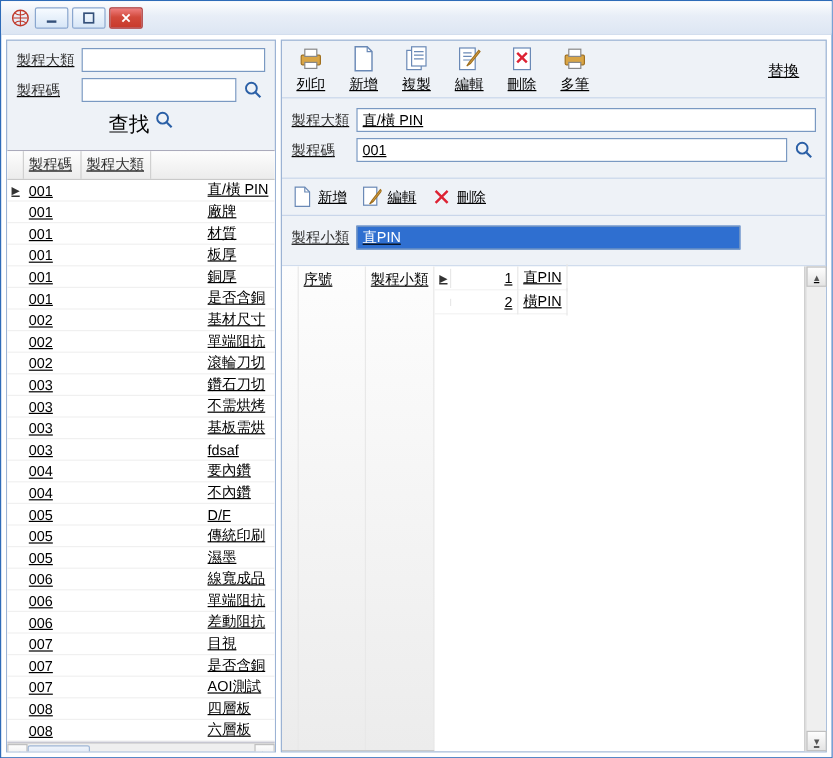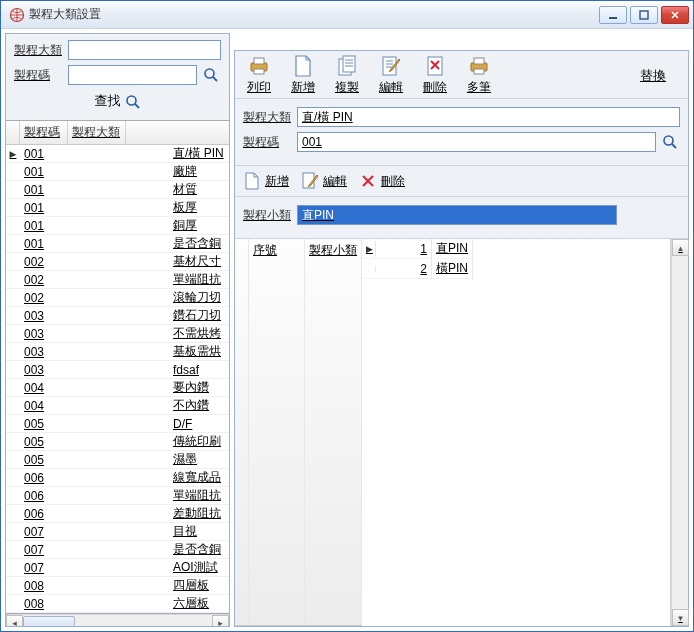--- a/index.html
+++ b/index.html
@@ -18,21 +18,21 @@
 .content { flex: 1; display: flex; min-height: 0; text-decoration: underline; }
 
 
 .left-panel { width: 225px; border: 1px solid #9cb3d4; margin: 4px 2px 4px 4px; background: #eef2f7; display: flex; flex-direction: column; }
 .search-form { padding: 6px 8px 4px; }
 .form-row { display: flex; align-items: center; margin-bottom: 5px; gap: 4px; }
 .form-row label { width: 50px; font-size: 12px; color: #333; }
 .form-row input { flex: 1; min-width: 0; height: 20px; border: 1px solid #7a99c2; padding: 0 4px; background: #fff; font-size: 12px; }
 .icon-btn { width: 20px; height: 20px; display: flex; align-items: center; justify-content: center; border: none; background: transparent; cursor: pointer; flex-shrink: 0; }
 .search-bar { text-align: center; padding: 2px 0 6px; }
-.search-bar button { border: none; background: transparent; font-size: 13px; display: inline-flex; align-items: flex-end; gap: 4px; cursor: pointer; }
+.search-bar button { border: none; background: transparent; font-size: 17px; display: inline-flex; align-items: flex-start; gap: 4px; cursor: pointer; }
 
 .grid-wrap { border-top: 1px solid #aab; border-bottom: 1px solid #aab; }
 .left-grid { flex: 1; background: #fff; overflow: hidden; display: flex; flex-direction: column; }
 .grid-header { display: flex; background: linear-gradient(#fdfdfd,#ececec); border-bottom: 1px solid #c9c9c9; }
 .grid-header > div { padding: 3px 4px; border-right: 1px solid #d0d0d0; font-size: 12px; color: #333; white-space: nowrap; overflow: hidden; }
 .gh-ind { width: 14px; flex: 0 0 14px; border-right: 1px solid #d0d0d0; }
 .gh-code { width: 48px; flex: 0 0 48px; }
 .gh-work { flex: 1; }
 .gh-cat { width: 58px; flex: 0 0 58px; }
 .grid-rows { flex: 1; overflow: hidden; }
@@ -41,21 +41,21 @@
 .cell-code { width: 48px; flex: 0 0 48px; padding-left: 4px; }
 .cell-work { flex: 1; padding-left: 4px; }
 .cell-cat { width: 58px; flex: 0 0 58px; padding-left: 2px; white-space: nowrap; overflow: hidden; }
 
 .hscroll { height: 17px; background: #efefef; border-top: 1px solid #d8d8d8; display: flex; align-items: center; }
 .hscroll .arrow { width: 17px; height: 17px; background: linear-gradient(#fdfdfd,#e4e4e4); border: 1px solid #c0c0c0; display: flex; align-items: center; justify-content: center; font-size: 9px; color: #555; }
 .hscroll .track { flex: 1; position: relative; height: 17px; }
 .hscroll .thumb { position: absolute; left: 0; top: 1px; height: 15px; width: 52px; background: linear-gradient(#eef3fb,#cfddf0); border: 1px solid #9fb7d7; border-radius: 2px; }
 
 
-.right-panel { flex: 1; border: 1px solid #9cb3d4; margin: 21px 4px 4px 2px; background: #eef2f7; display: flex; flex-direction: column; }
+.right-panel { flex: 1; border: 1px solid #9cb3d4; margin: 4px 4px 4px 2px; background: #eef2f7; display: flex; flex-direction: column; }
 .toolbar { display: flex; align-items: center; padding: 4px 6px 2px; gap: 8px; border-bottom: 1px solid #c9d6ea; }
 .tool { display: flex; flex-direction: column; align-items: center; width: 36px; cursor: pointer; gap: 2px; }
 .tool span { font-size: 12px; }
 .tool-icon { width: 22px; height: 22px; display: flex; align-items: center; justify-content: center; }
 .toolbar .spacer { flex: 1; }
 .toolbar .replace { font-size: 13px; margin-right: 16px; cursor: pointer; }
 
 .detail-form { padding: 8px 8px 8px; border-bottom: 1px solid #c9d6ea; }
 .detail-form .form-row input { background: #fff; }
 .long-input { width: 340px !important; flex: 0 0 340px; }
@@ -89,21 +89,20 @@
 <body>
 
 <div class="window">
   <div class="titlebar">
     <span class="app-icon">
       <svg width="16" height="16" viewBox="0 0 16 16">
           <circle cx="8" cy="8" r="6.5" fill="none" stroke="#c0392b" stroke-width="1.2"></circle>
           <path d="M2 8h12M8 2v12M3.5 4c2 2 7 2 9 0M3.5 12c2-2 7-2 9 0" stroke="#c0392b" stroke-width="0.9" fill="none"></path>
         </svg>
     </span>
-    <span class="title">製程大類設置</span>
     <div class="win-btns">
       <div class="win-btn">
           <svg width="10" height="10">
             <rect x="1" y="7" width="8" height="2" fill="#34507a"></rect>
           </svg>
         </div>
       <div class="win-btn">
           <svg width="10" height="10">
             <rect x="1" y="1" width="8" height="8" fill="none" stroke="#34507a" stroke-width="1.4"></rect>
           </svg>

